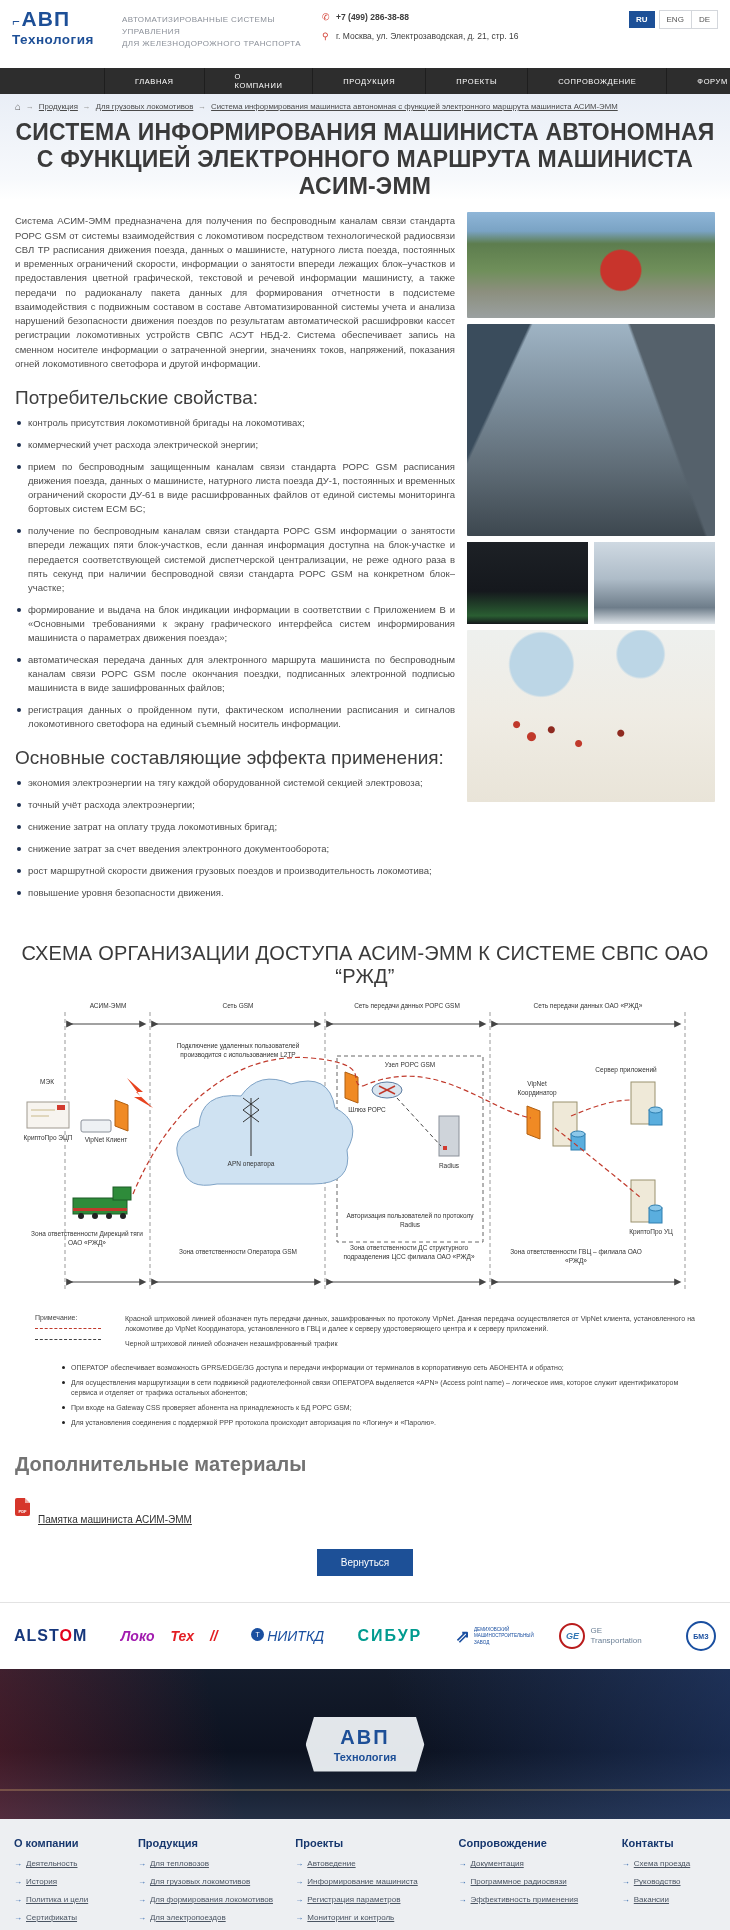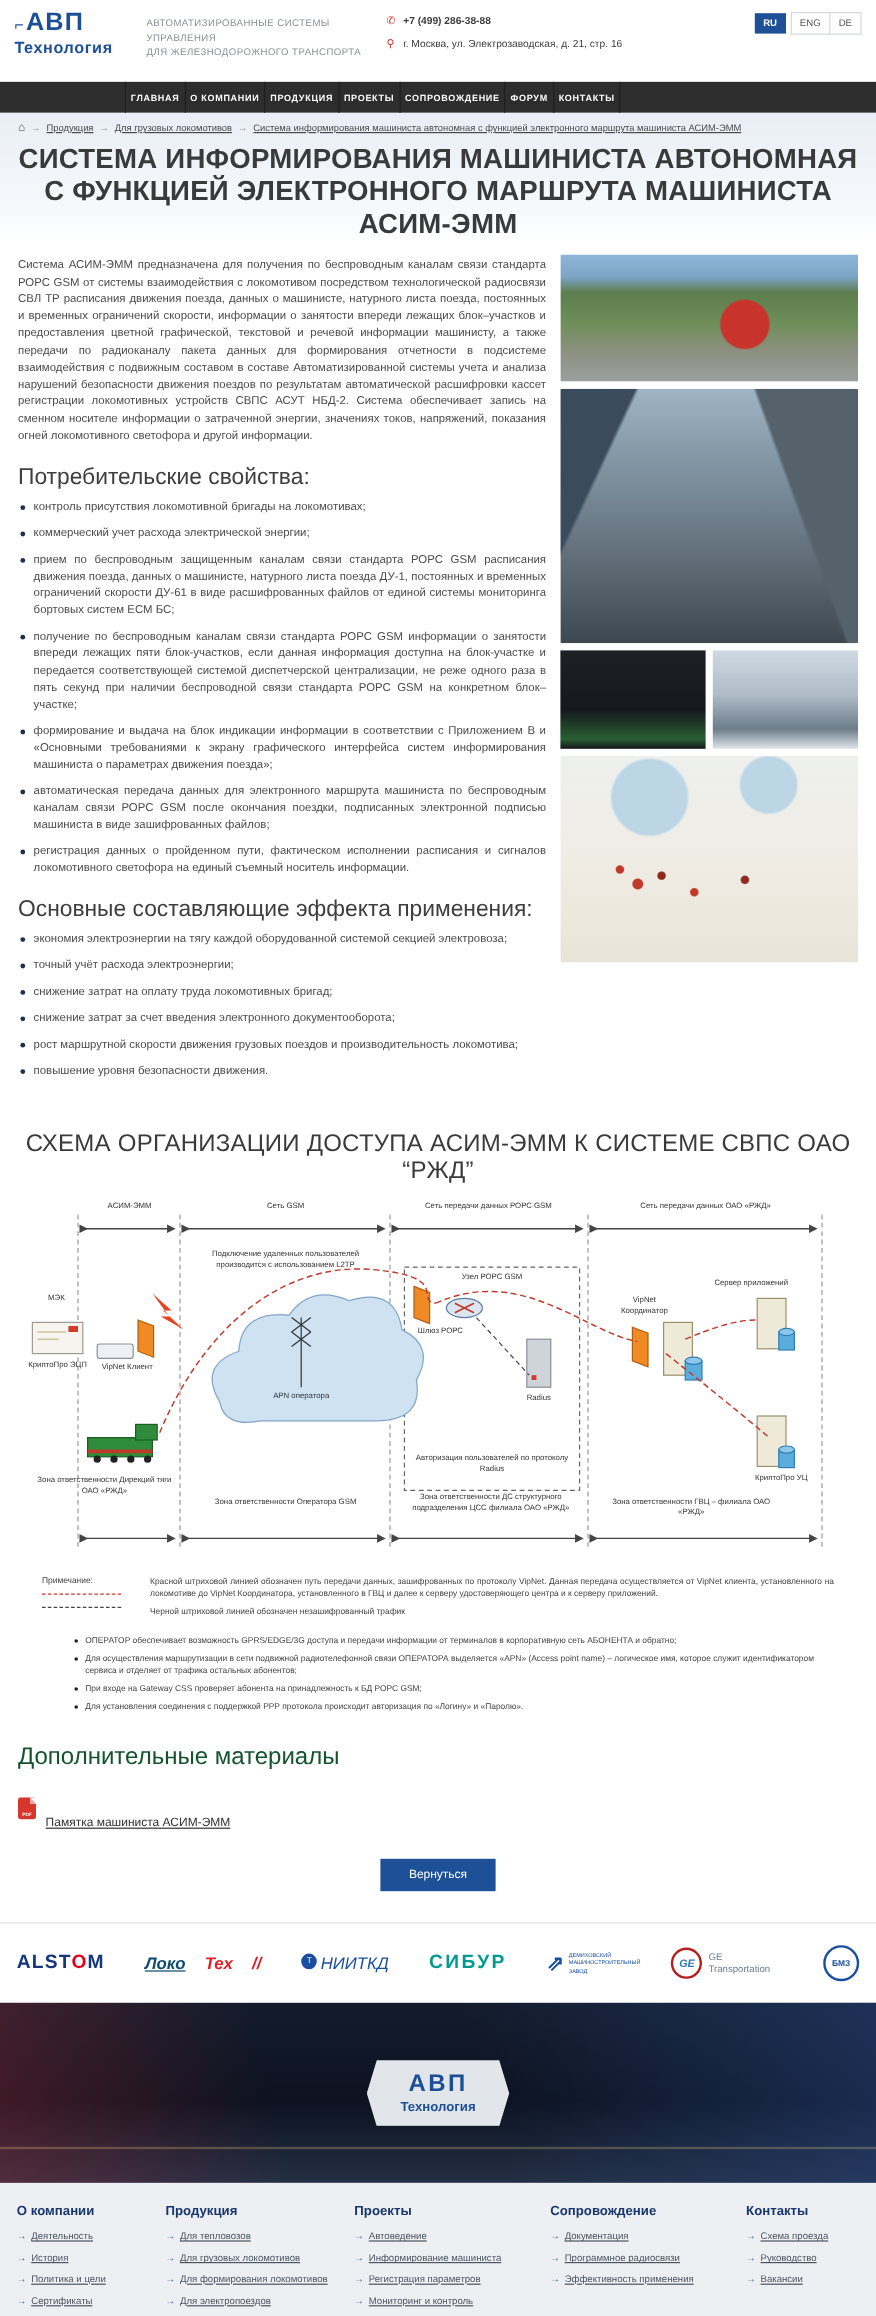--- a/index.html
+++ b/index.html
@@ -14,21 +14,21 @@
   .hdr-contacts{margin-top:4px;width:230px;}
   .hc-row{display:flex;align-items:flex-start;font-size:8.5px;color:#3c3c3c;margin-bottom:9px;}
   .hc-row .ic{color:#d23b2f;font-size:9px;margin-right:5px;width:9px;}
   .langs{position:absolute;right:12px;top:10px;display:flex;align-items:center;font-size:8px;}
   .lang{padding:4px 7px;color:#555;}
   .lang.active{background:#1d5097;color:#fff;font-weight:bold;}
   .lang-box{display:flex;border:1px solid #d4d7dc;margin-left:4px;}
   .lang-box .lang + .lang{border-left:1px solid #d4d7dc;}
   
   .nav{background:#2d2d2d;height:26px;display:flex;align-items:stretch;padding-left:104px;}
-  .nav-item{display:flex;align-items:center;padding:0 4px;font-size:7.5px;font-weight:bold;color:#fff;letter-spacing:.6px;border-left:1px solid #1e1e1e;cursor:pointer;}
+  .nav-item{display:flex;align-items:center;padding:0 30px;font-size:7.5px;font-weight:normal;color:#fff;letter-spacing:.6px;border-left:1px solid #1e1e1e;cursor:pointer;}
   .nav-item:last-child{border-right:1px solid #1e1e1e;}
   
   .page-top{background:linear-gradient(180deg,#e9eef6 0%,#f7f9fc 80%,#ffffff 100%);}
   .crumbs{padding:7px 15px 3px;font-size:7.8px;color:#777;display:flex;flex-wrap:wrap;align-items:center;}
   .crumbs .sep{margin:0 5px;color:#999;}
   .crumb{color:#4a4a4a;text-decoration:underline;cursor:pointer;}
   .home-ic{font-size:10px;color:#555;cursor:pointer;}
   h1.title{margin:4px 14px 10px;font-size:23px;line-height:1.18;color:#3a3a3a;text-align:center;letter-spacing:.2px;}
   
   .main{display:flex;padding:2px 15px 12px;gap:12px;background:#fff;}
@@ -68,35 +68,35 @@
   .notes{display:flex;gap:12px;width:660px;margin:6px auto 0;font-size:7px;color:#444;}
   .note-left{width:78px;flex:none;}
   .swatch{height:0;border-top:1.5px dashed #c0392b;margin:7px 0 10px;width:66px;}
   .swatch.black{border-top-color:#444;}
   .note-right p{margin:0 0 4px;line-height:1.45;text-align:justify;}
   ul.small-notes{margin:10px 0 0 46px;padding:0;list-style:none;width:620px;}
   ul.small-notes li{position:relative;padding-left:10px;margin-bottom:5px;font-size:7px;line-height:1.45;color:#444;}
   ul.small-notes li::before{content:"";position:absolute;left:1px;top:3px;width:3px;height:3px;border-radius:50%;background:#222;}
   
   .materials{padding:4px 15px 0;}
-  h2.mat{font-size:20px;font-weight:normal;color:#14532d;margin:16px 0 12px;}
+  h2.mat{font-size:20px;font-weight:bold;color:#737373;margin:16px 0 12px;}
   .pdf-row{display:flex;align-items:center;gap:8px;}
   .pdf-ic{width:15px;height:18px;background:#d6362b;border-radius:2px;position:relative;flex:none;}
   .pdf-ic::before{content:"";position:absolute;right:0;top:0;border-left:5px solid #f0a9a3;border-top:5px solid #fff;}
   .pdf-ic::after{content:"PDF";position:absolute;left:0;right:0;bottom:2px;text-align:center;font-size:4px;color:#fff;font-weight:bold;}
   .pdf-link{font-size:10px;color:#333;text-decoration:underline;cursor:pointer;margin-top:26px;}
   
   .back-wrap{text-align:center;margin:24px 0 26px;}
   .back-btn{display:inline-block;background:#1d5097;color:#fff;font-size:10px;padding:8px 24px;border:none;cursor:pointer;font-family:"Liberation Sans",sans-serif;}
   
   .partners{display:flex;align-items:center;justify-content:space-between;padding:18px 14px;background:#fff;border-top:1px solid #e3e3e3;}
   .p-alstom{font-size:16px;font-weight:bold;color:#16377c;letter-spacing:1px;}
   .p-alstom .o{color:#e3001b;}
   .p-loko{font-size:14px;font-weight:bold;font-style:italic;}
-  .p-loko .b{color:#0c4a6e;text-decoration:underline;} .p-loko .r{color:#e31e24;margin-left:16px;}
+  .p-loko .b{color:#a21caf;} .p-loko .r{color:#e31e24;margin-left:16px;}
   .p-niitkd{display:flex;gap:3px;font-size:14px;font-weight:normal;font-style:italic;color:#1a4fa0;}
   .p-niitkd .disc{width:13px;height:13px;border-radius:50%;background:#1a4fa0;color:#fff;font-size:7px;font-style:normal;display:flex;align-items:center;justify-content:center;}
   .p-sibur{font-size:16px;font-weight:bold;color:#009b8f;letter-spacing:2px;}
   .p-dmz{display:flex;align-items:center;gap:4px;}
   .p-dmz .swoosh{color:#1a4fa0;font-size:17px;font-weight:bold;}
   .p-dmz .txt{font-size:4.6px;color:#1a4fa0;text-transform:uppercase;width:52px;line-height:1.4;}
   .p-ge{display:flex;align-items:center;gap:5px;}
   .p-ge .mono{width:22px;height:22px;border-radius:50%;border:2px solid #b91c1c;color:#3277b3;font-size:9px;font-style:italic;font-weight:bold;display:flex;align-items:center;justify-content:center;}
   .p-ge .txt{font-size:8px;color:#6a7f95;width:62px;line-height:1.3;}
   .p-bmz{width:26px;height:26px;border-radius:50%;border:2px solid #1a4fa0;color:#1a4fa0;font-size:7px;font-weight:bold;display:flex;align-items:center;justify-content:center;}

